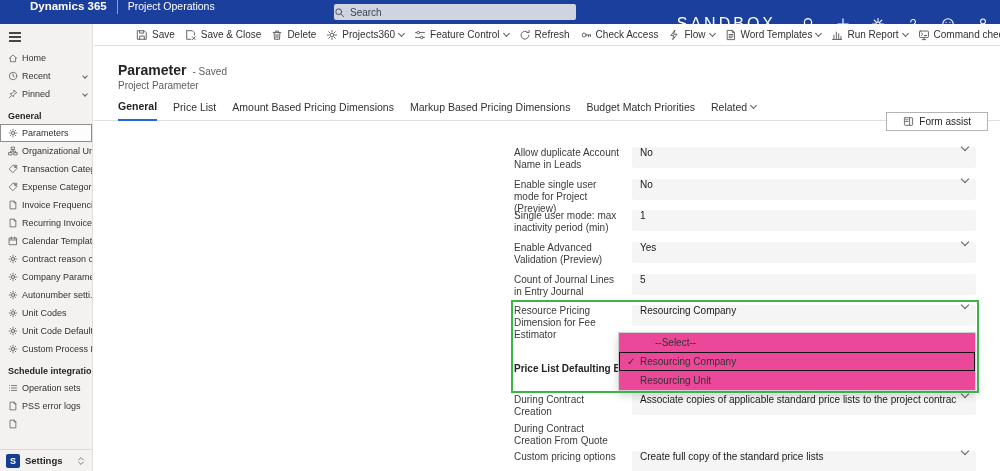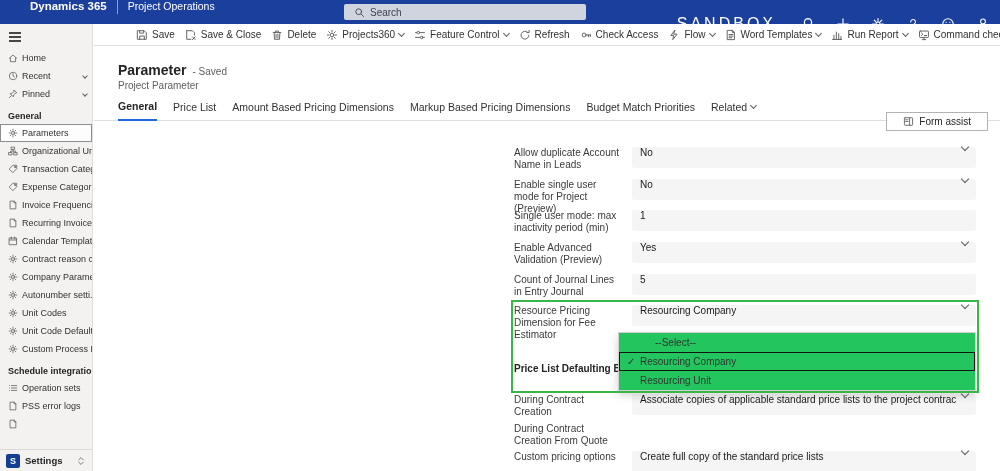--- a/index.html
+++ b/index.html
@@ -8,21 +8,21 @@
   .ic { display:inline-flex; }
   .ic svg { width:100%; height:100%; }
 
   
   .topbar { position:absolute; top:0; left:0; right:0; height:24px; background:#1b3f9c; color:#fff; display:flex; align-items:flex-start; z-index:30; }
   .waffle-wrap { width:10px; height:10px; margin:0 10px 0 10px; cursor:pointer; }
   .waffle { width:2px; height:2px; background:#fff; box-shadow:0 0 #fff,4px 0 #fff,8px 0 #fff,0 4px #fff,4px 4px #fff,8px 4px #fff,0 8px #fff,4px 8px #fff,8px 8px #fff; }
   .tb-app { font-size:11.5px; font-weight:bold; margin-right:10px; white-space:nowrap; }
   .tb-sep { width:1px; height:14px; background:rgba(255,255,255,.5); margin-right:10px; }
   .tb-area { font-size:10.5px; white-space:nowrap; }
-  .tb-search { position:absolute; left:344px; top:4px; width:242px; height:16px; background:#cfd4de; border-radius:2px; display:flex; align-items:center; gap:5px; padding:0 10px; color:#2b2f3a; }
+  .tb-search { position:absolute; left:334px; top:4px; width:242px; height:16px; background:#cfd4de; border-radius:2px; display:flex; align-items:center; gap:5px; padding:0 0; color:#2b2f3a; }
   .tb-search .ic { width:11px; height:11px; color:#3a3f4c; }
   .tb-search input { flex:1; background:transparent; border:none; outline:none; font-family:inherit; font-size:10px; color:#22252e; }
   .tb-search input::placeholder { color:#3c4250; opacity:1; }
   .tb-right { position:absolute; right:10px; top:12px; height:23px; display:flex; align-items:center; gap:21px; }
   .tb-env { font-size:16px; letter-spacing:3px; margin-right:4px; font-weight:normal; }
   .tb-ic { width:14px; height:14px; color:#fff; cursor:pointer; }
 
   
   .cmdbar { position:absolute; top:24px; left:94px; right:0; height:22px; background:#fff; border-bottom:1px solid #e1dfdd; display:flex; align-items:center; gap:10px; padding:0 10px 0 22px; font-size:10px; color:#323130; z-index:20; }
   .cmd-nav { width:13px; height:13px; color:#5f5d5b; cursor:pointer; }
@@ -59,21 +59,21 @@
 
   
   .form { position:absolute; left:420px; top:94px; width:462px; bottom:0; }
   .frow { position:absolute; left:0; width:100%; }
   .flabel { width:112px; padding-right:6px; font-size:10px; color:#3b3a39; line-height:1.2; }
   .flabel.bold { font-weight:bold; color:#242424; white-space:nowrap; }
   .fctrl { position:absolute; left:118px; right:0; top:0; height:21px; background:#f5f5f5; border-radius:3px; display:flex; align-items:flex-start; padding:0 8px; font-size:10px; color:#1b1a19; cursor:pointer; }
   .fval { flex:1; white-space:nowrap; overflow:hidden; }
   .fchv { width:6px; height:6px; border-right:1.2px solid #605e5c; border-bottom:1.2px solid #605e5c; transform:rotate(45deg); margin-left:6px; margin-top:-3px; flex:0 0 auto; }
   .green-box { position:absolute; left:-3px; right:-3px; top:153px; height:93px; border:2px solid #3ab54a; z-index:9; pointer-events:none; }
-  .dropdown { position:absolute; left:104px; right:0; top:185px; background:#22c55e; border:1px solid #d1d1d1; box-shadow:0 4px 9px rgba(0,0,0,.18); z-index:5; }
+  .dropdown { position:absolute; left:104px; right:0; top:185px; background:#ec4899; border:1px solid #d1d1d1; box-shadow:0 4px 9px rgba(0,0,0,.18); z-index:5; }
   .opt { height:19px; display:flex; align-items:center; font-size:10px; color:#323130; padding-left:8px; cursor:pointer; }
   .opt .checkmark { width:13px; font-size:10px; color:#323130; }
   .opt .spacer { width:13px; }
   .opt.indent { padding-left:36px; }
   .opt.selected { outline:1.5px solid #141414; outline-offset:-1.5px; }
   .section-label { position:absolute; top:216px; left:0; z-index:1; }
 </style>
 </head>
 <body>
 

